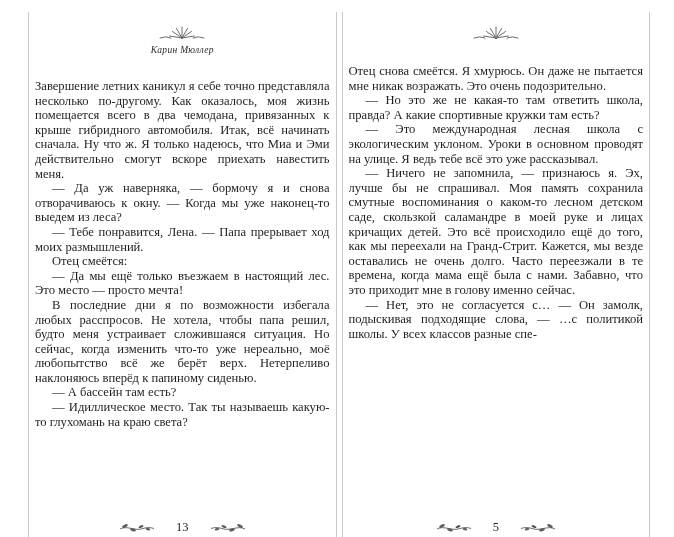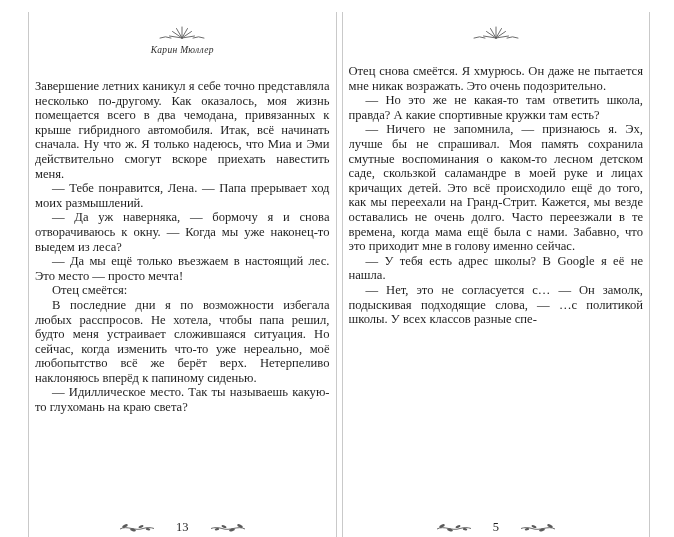--- a/index.html
+++ b/index.html
@@ -87,25 +87,26 @@
           <line x1="23" y1="13" x2="10.5" y2="11"></line>
           <line x1="23" y1="13" x2="35.5" y2="11"></line>
           <path d="M1,13 Q6.5,10.5 12,13"></path>
           <path d="M34,13 Q39.5,10.5 45,13"></path>
         </g>
       </svg>
     </div>
     <div class="page-header">Карин Мюллер</div>
     <div class="page-body">
         <p>Завершение летних каникул я себе точно представляла несколько по-другому. Как оказалось, моя жизнь помещается всего в два чемодана, привязанных к крыше гибридного автомобиля. Итак, всё начинать сначала. Ну что ж. Я только надеюсь, что Миа и Эми действительно смогут вскоре приехать навестить меня.</p>
+        <p>— Да уж наверняка, — бормочу я и снова отворачиваюсь к окну. — Когда мы уже наконец-то выедем из леса?</p>
         <p>— Тебе понравится, Лена. — Папа прерывает ход моих размышлений.</p>
-        <p>— Да уж наверняка, — бормочу я и снова отворачиваюсь к окну. — Когда мы уже наконец-то выедем из леса?</p>
+        <p>Отец смеётся:</p>
         <p>— Да мы ещё только въезжаем в настоящий лес. Это место — просто мечта!</p>
-        <p>Отец смеётся:</p>
         <p>В последние дни я по возможности избегала любых расспросов. Не хотела, чтобы папа решил, будто меня устраивает сложившаяся ситуация. Но сейчас, когда изменить что-то уже нереально, моё любопытство всё же берёт верх. Нетерпеливо наклоняюсь вперёд к папиному сиденью.</p>
+        <p>— А бассейн там есть?</p>
         <p>— Идиллическое место. Так ты называешь какую-то глухомань на краю света?</p>
       </div>
     <div class="page-footer">
       <span>
         <svg class="flourish" width="36" height="12" viewBox="0 0 36 12">
           <path d="M1,7 C8,3 16,9.5 24,6.5 C28,5.2 32,5.4 35,6.5" stroke="#5a5a5a" stroke-width="0.9" fill="none"></path>
           <ellipse cx="6" cy="4" rx="3" ry="1.4" fill="#5a5a5a" transform="rotate(-25 6 4)"></ellipse>
           <ellipse cx="14" cy="7.8" rx="3" ry="1.4" fill="#5a5a5a" transform="rotate(15 14 7.8)"></ellipse>
           <ellipse cx="22" cy="4.6" rx="2.6" ry="1.2" fill="#5a5a5a" transform="rotate(-20 22 4.6)"></ellipse>
           <ellipse cx="29" cy="7.2" rx="2.3" ry="1.1" fill="#5a5a5a" transform="rotate(12 29 7.2)"></ellipse>
@@ -136,22 +137,22 @@
           <line x1="23" y1="13" x2="10.5" y2="11"></line>
           <line x1="23" y1="13" x2="35.5" y2="11"></line>
           <path d="M1,13 Q6.5,10.5 12,13"></path>
           <path d="M34,13 Q39.5,10.5 45,13"></path>
         </g>
       </svg>
     </div>
     <div class="page-body">
         <p>Отец снова смеётся. Я хмурюсь. Он даже не пытается мне никак возражать. Это очень подозрительно.</p>
         <p>— Но это же не какая-то там ответить школа, правда? А какие спортивные кружки там есть?</p>
+        <p>— Это международная лесная школа с экологическим уклоном. Уроки в основном проводят на улице. Я ведь тебе всё это уже рассказывал.</p>
         <p>— Ничего не запомнила, — признаюсь я. Эх, лучше бы не спрашивал. Моя память сохранила смутные воспоминания о каком-то лесном детском саде, скользкой саламандре в моей руке и лицах кричащих детей. Это всё происходило ещё до того, как мы переехали на Гранд-Стрит. Кажется, мы везде оставались не очень долго. Часто переезжали в те времена, когда мама ещё была с нами. Забавно, что это приходит мне в голову именно сейчас.</p>
-        <p>— У тебя есть адрес школы? В Google я её не нашла.</p>
         <p>— Нет, это не согласуется с… — Он замолк, подыскивая подходящие слова, — …с политикой школы. У всех классов разные спе-</p>
       </div>
     <div class="page-footer">
       <span>
         <svg class="flourish" width="36" height="12" viewBox="0 0 36 12">
           <path d="M1,7 C8,3 16,9.5 24,6.5 C28,5.2 32,5.4 35,6.5" stroke="#5a5a5a" stroke-width="0.9" fill="none"></path>
           <ellipse cx="6" cy="4" rx="3" ry="1.4" fill="#5a5a5a" transform="rotate(-25 6 4)"></ellipse>
           <ellipse cx="14" cy="7.8" rx="3" ry="1.4" fill="#5a5a5a" transform="rotate(15 14 7.8)"></ellipse>
           <ellipse cx="22" cy="4.6" rx="2.6" ry="1.2" fill="#5a5a5a" transform="rotate(-20 22 4.6)"></ellipse>
           <ellipse cx="29" cy="7.2" rx="2.3" ry="1.1" fill="#5a5a5a" transform="rotate(12 29 7.2)"></ellipse>

